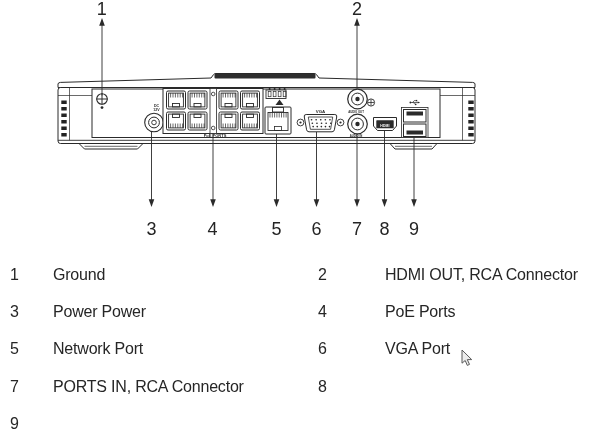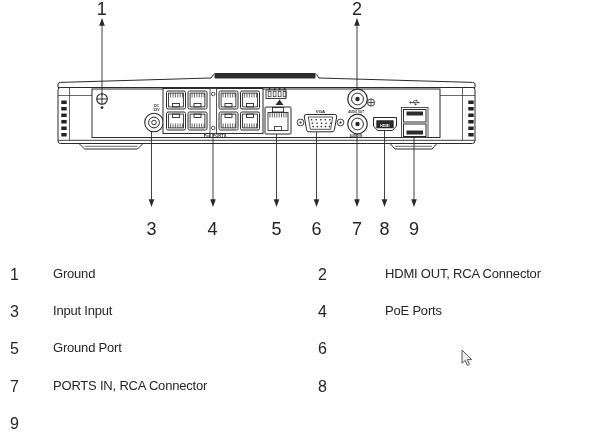--- a/index.html
+++ b/index.html
@@ -12,21 +12,21 @@
   .page{position:relative;width:600px;height:438px;background:#fff;}
   .diagram{position:absolute;left:0;top:0;width:600px;height:250px;}
   .diagram svg{display:block;color:#2a2a2a;}
   .legend{position:absolute;left:0;top:256px;width:600px;}
   .lrow{display:flex;align-items:center;height:37.4px;}
   .cl{width:318px;padding-left:10px;box-sizing:border-box;display:flex;flex:none;}
   .cr{display:flex;flex:1;}
   .lnum{flex:none;font-size:16px;letter-spacing:-0.1px;}
   .cl .lnum{width:43px;}
   .cr .lnum{width:67px;}
-  .llabel{font-size:13px;letter-spacing:-0.2px;white-space:nowrap;}
+  .llabel{font-size:16px;letter-spacing:-0.2px;white-space:nowrap;}
   .cursor{position:absolute;left:460px;top:349px;width:14px;height:18px;}
   svg text{font-family:"Liberation Sans","DejaVu Sans",sans-serif;}
   .callout-num{font-size:18px;fill:#242424;}
   .micro{fill:#2a2a2a;}
 </style>
 </head>
 <body>
 
 <div class="page">
 
@@ -240,34 +240,35 @@
         <span class="llabel">Ground</span>
       </div>
       <div class="cr">
         <span class="lnum">2</span>
         <span class="llabel">HDMI OUT, RCA Connector</span>
       </div>
     </div>
     <div class="lrow">
       <div class="cl">
         <span class="lnum">3</span>
-        <span class="llabel">Input Input</span>
+        <span class="llabel">Power Power</span>
       </div>
       <div class="cr">
         <span class="lnum">4</span>
         <span class="llabel">PoE Ports</span>
       </div>
     </div>
     <div class="lrow">
       <div class="cl">
         <span class="lnum">5</span>
-        <span class="llabel">Ground Port</span>
+        <span class="llabel">Network Port</span>
       </div>
       <div class="cr">
         <span class="lnum">6</span>
+        <span class="llabel">VGA Port</span>
       </div>
     </div>
     <div class="lrow">
       <div class="cl">
         <span class="lnum">7</span>
         <span class="llabel">PORTS IN, RCA Connector</span>
       </div>
       <div class="cr">
         <span class="lnum">8</span>
       </div>

